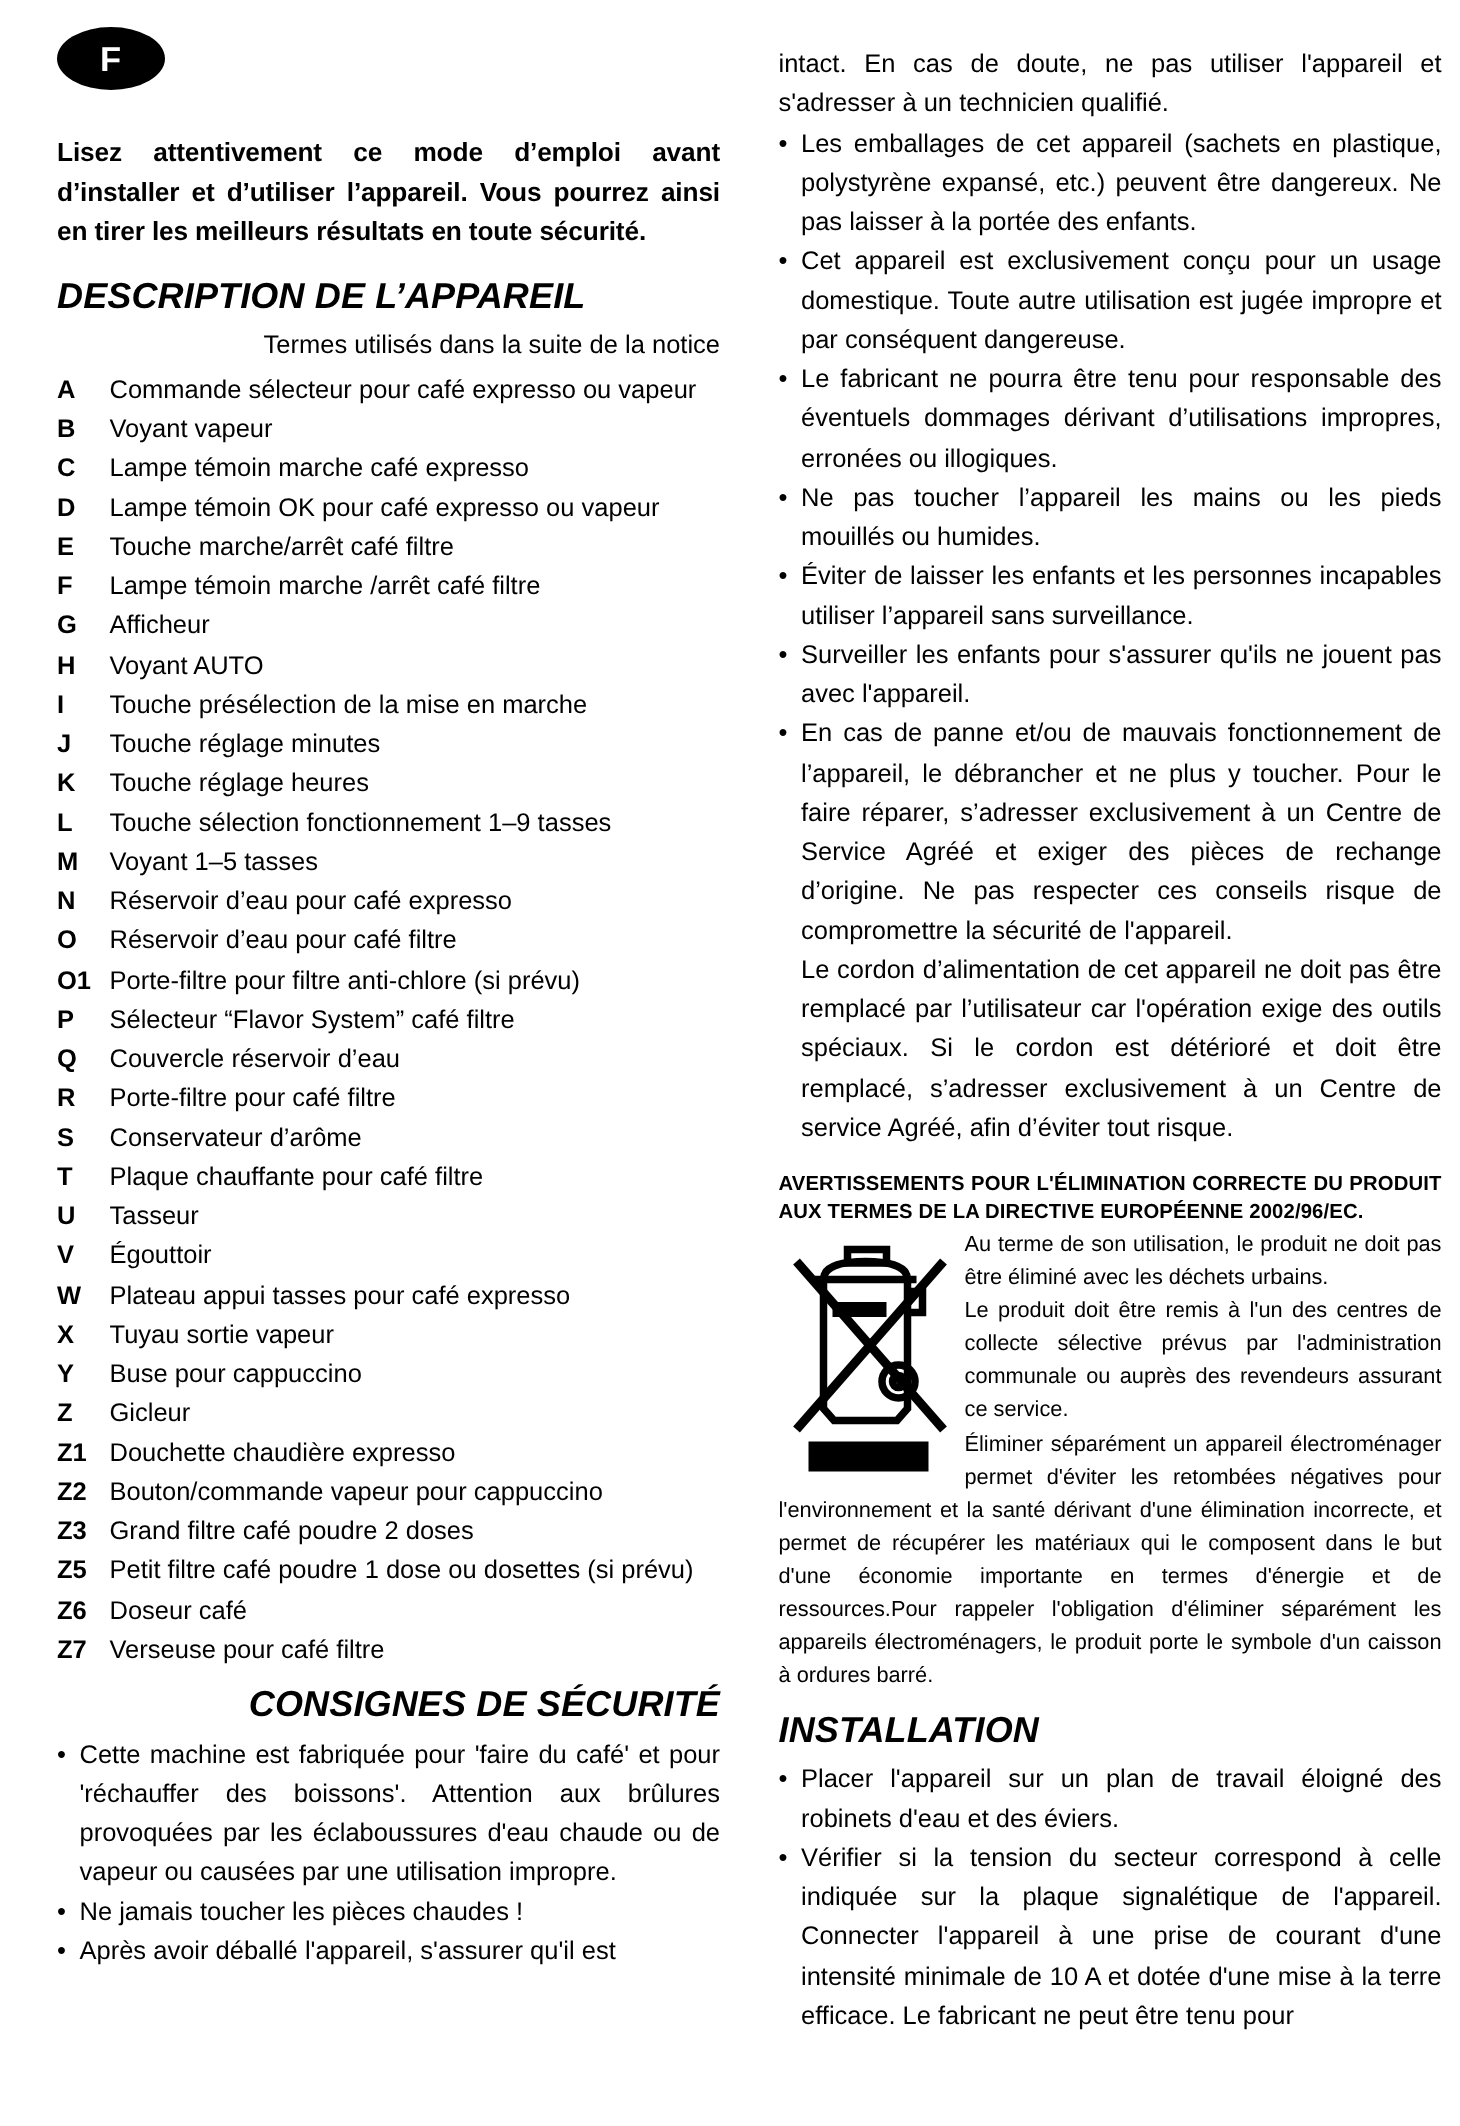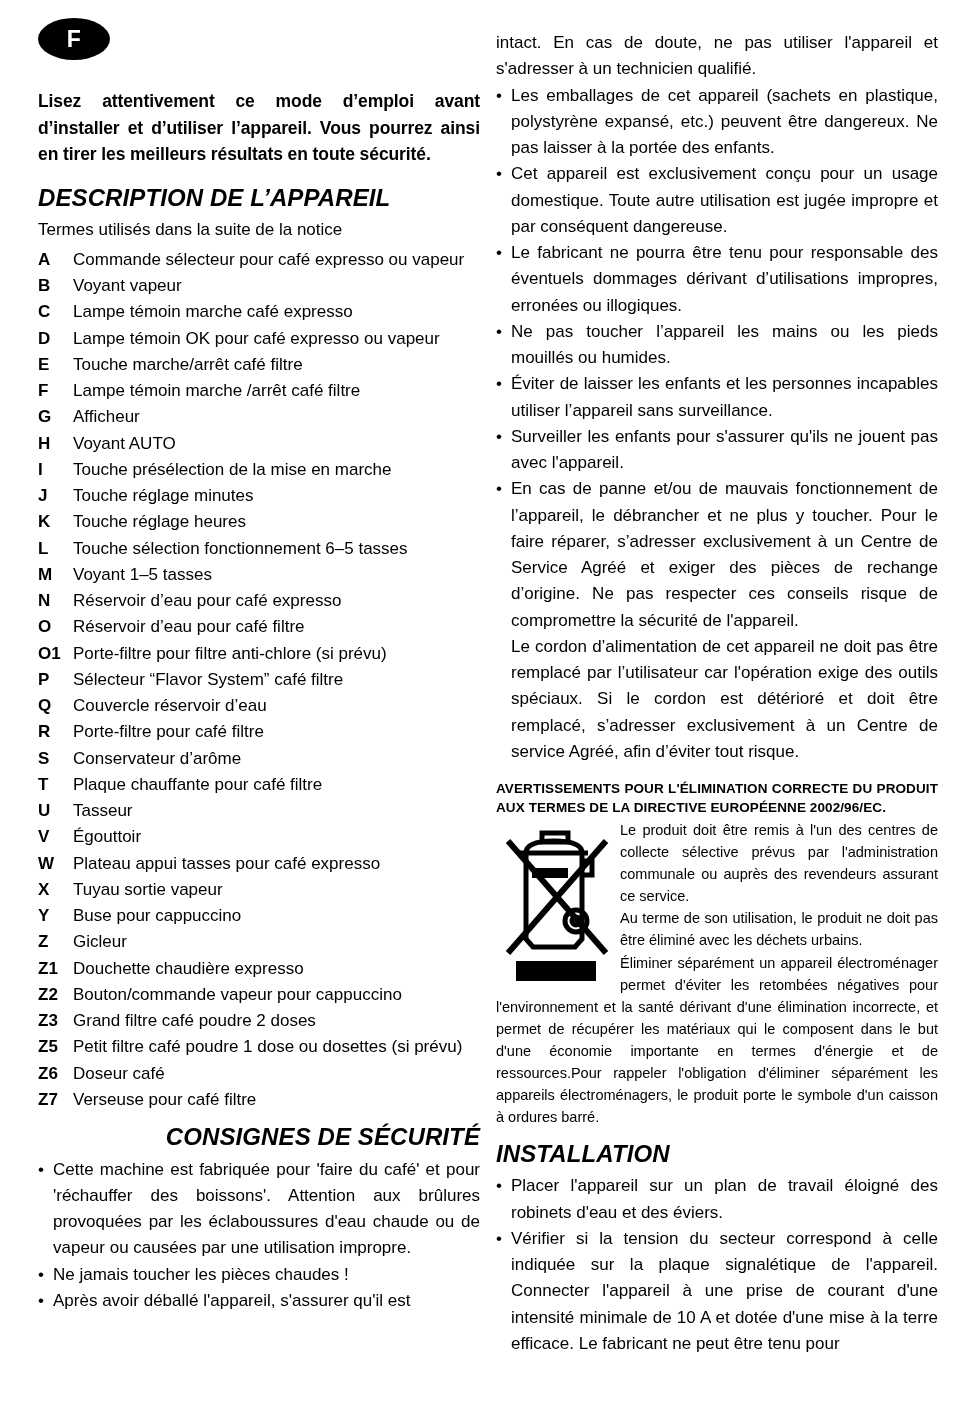--- a/index.html
+++ b/index.html
@@ -23,21 +23,21 @@
     height: 1417px;
   }
 
   
   .col {
     position: absolute;
     top: 0;
     width: 442px;
   }
   .col-left  { left: 38px;  }
-  .col-right { left: 496px; }
+  .col-right { left: 519px; }
 
   
   .badge {
     width: 72px;
     height: 42px;
     border-radius: 50%;
     background: #000000;
     display: flex;
     align-items: center;
     justify-content: center;
@@ -69,20 +69,21 @@
     margin: 0 0 6px 0;
     letter-spacing: 0.1px;
     line-height: 1.15;
     font-style: italic;
   }
 
   .subtitle {
     font-size: 17px;
     line-height: 1.5;
     margin-bottom: 4px;
+    text-align: right;
   }
 
   
   .desc-list { margin: 0; }
   .desc-row {
     display: flex;
     align-items: baseline;
     font-size: 17px;
     line-height: 1.545;
   }
@@ -219,21 +220,21 @@
         <div class="desc-row">
           <span class="desc-key">J</span>
           <span class="desc-val">Touche réglage minutes</span>
         </div>
         <div class="desc-row">
           <span class="desc-key">K</span>
           <span class="desc-val">Touche réglage heures</span>
         </div>
         <div class="desc-row">
           <span class="desc-key">L</span>
-          <span class="desc-val">Touche sélection fonctionnement 6–5 tasses</span>
+          <span class="desc-val">Touche sélection fonctionnement 1–9 tasses</span>
         </div>
         <div class="desc-row">
           <span class="desc-key">M</span>
           <span class="desc-val">Voyant 1–5 tasses</span>
         </div>
         <div class="desc-row">
           <span class="desc-key">N</span>
           <span class="desc-val">Réservoir d’eau pour café expresso</span>
         </div>
         <div class="desc-row">
@@ -393,22 +394,22 @@
             <circle cx="74" cy="100" r="11"></circle>
             <circle cx="74" cy="100" r="4"></circle>
 
             <path d="M6 20 L104 132" stroke-width="6"></path>
             <path d="M104 20 L6 132" stroke-width="6"></path>
           </g>
 
           <rect x="14" y="140" width="80" height="20" fill="#000"></rect>
         </svg>
       </span>
+      <p class="weee-p">Au terme de son utilisation, le produit ne doit pas être éliminé avec les déchets urbains.</p>
       <p class="weee-p">Le produit doit être remis à l'un des centres de collecte sélective prévus par l'administration communale ou auprès des revendeurs assurant ce service.</p>
-      <p class="weee-p">Au terme de son utilisation, le produit ne doit pas être éliminé avec les déchets urbains.</p>
       <p class="weee-p">Éliminer séparément un appareil électroménager permet d'éviter les retombées négatives pour l'environnement et la santé dérivant d'une élimination incorrecte, et permet de récupérer les matériaux qui le composent dans le but d'une économie importante en termes d'énergie et de ressources.Pour rappeler l'obligation d'éliminer séparément les appareils électroménagers, le produit porte le symbole d'un caisson à ordures barré.</p>
     </div>
 
     <h2 class="section-title" style="margin-top:12px;clear:both;">INSTALLATION</h2>
 
     <div class="bullets" id="installation-bullets">
         <div class="bullet-row">
           <span class="bullet-mark">•</span>
           <span class="bullet-text">Placer l'appareil sur un plan de travail éloigné des robinets d'eau et des éviers.</span>
         </div>

